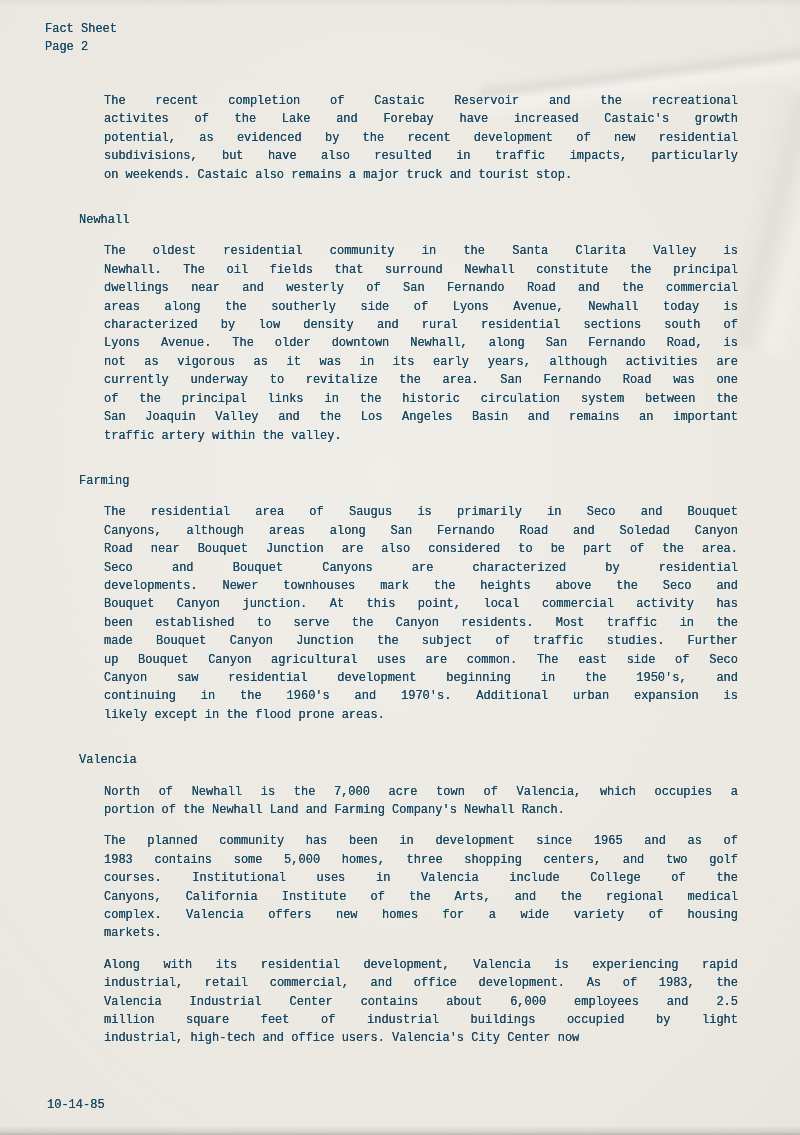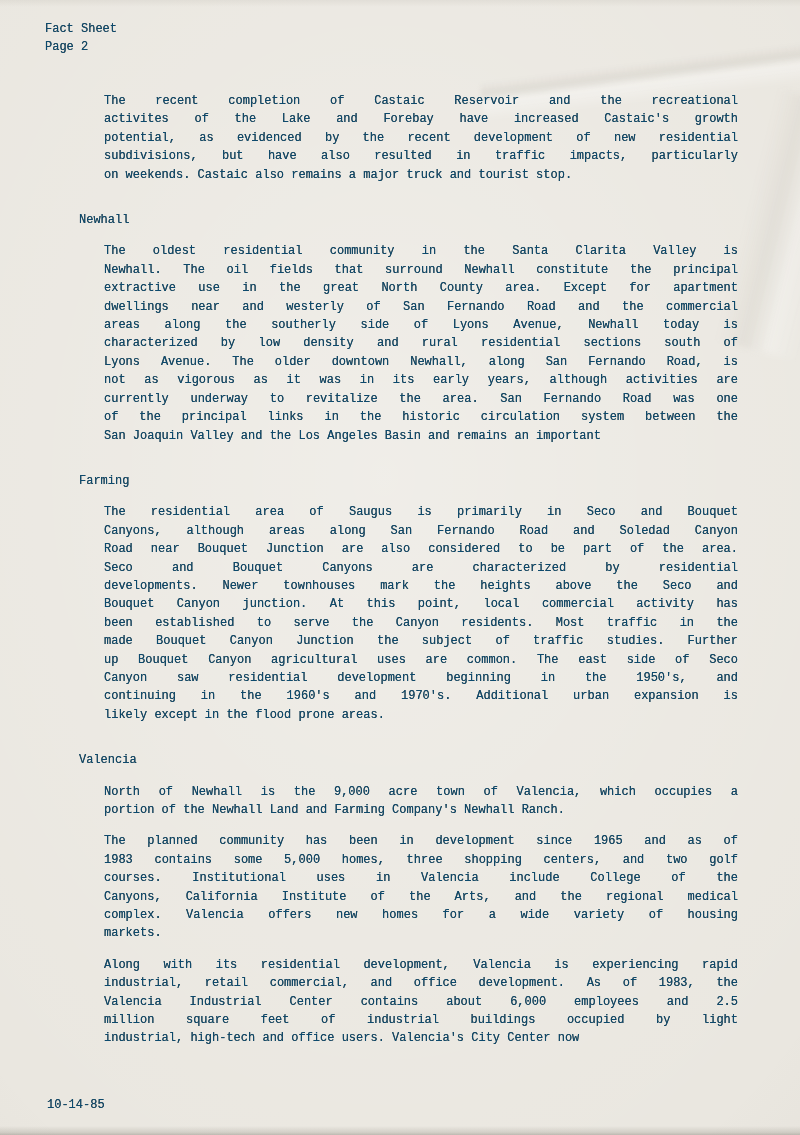--- a/index.html
+++ b/index.html
@@ -95,50 +95,50 @@
         <div class="tline">activites of the Lake and Forebay have increased Castaic's growth</div>
         <div class="tline">potential, as evidenced by the recent development of new residential</div>
         <div class="tline">subdivisions, but have also resulted in traffic impacts, particularly</div>
         <div class="tline">on weekends. Castaic also remains a major truck and tourist stop.</div>
       </div>
 
     <h2 class="section-heading">Newhall</h2>
     <div class="para">
         <div class="tline">The oldest residential community in the Santa Clarita Valley is</div>
         <div class="tline">Newhall. The oil fields that surround Newhall constitute the principal</div>
-        <div class="tline">extractive use in the great North County area. Except for apartment</div>
         <div class="tline">dwellings near and westerly of San Fernando Road and the commercial</div>
         <div class="tline">areas along the southerly side of Lyons Avenue, Newhall today is</div>
         <div class="tline">characterized by low density and rural residential sections south of</div>
         <div class="tline">Lyons Avenue. The older downtown Newhall, along San Fernando Road, is</div>
         <div class="tline">not as vigorous as it was in its early years, although activities are</div>
         <div class="tline">currently underway to revitalize the area. San Fernando Road was one</div>
         <div class="tline">of the principal links in the historic circulation system between the</div>
         <div class="tline">San Joaquin Valley and the Los Angeles Basin and remains an important</div>
+        <div class="tline">traffic artery within the valley.</div>
       </div>
 
     <h2 class="section-heading">Farming</h2>
     <div class="para">
         <div class="tline">The residential area of Saugus is primarily in Seco and Bouquet</div>
         <div class="tline">Canyons, although areas along San Fernando Road and Soledad Canyon</div>
         <div class="tline">Road near Bouquet Junction are also considered to be part of the area.</div>
         <div class="tline">Seco and Bouquet Canyons are characterized by residential</div>
         <div class="tline">developments. Newer townhouses mark the heights above the Seco and</div>
         <div class="tline">Bouquet Canyon junction. At this point, local commercial activity has</div>
         <div class="tline">been established to serve the Canyon residents. Most traffic in the</div>
         <div class="tline">made Bouquet Canyon Junction the subject of traffic studies. Further</div>
         <div class="tline">up Bouquet Canyon agricultural uses are common. The east side of Seco</div>
         <div class="tline">Canyon saw residential development beginning in the 1950's, and</div>
         <div class="tline">continuing in the 1960's and 1970's. Additional urban expansion is</div>
         <div class="tline">likely except in the flood prone areas.</div>
       </div>
 
     <h2 class="section-heading">Valencia</h2>
     <div class="para">
-        <div class="tline">North of Newhall is the 9,000 acre town of Valencia, which occupies a</div>
+        <div class="tline">North of Newhall is the 7,000 acre town of Valencia, which occupies a</div>
         <div class="tline">portion of the Newhall Land and Farming Company's Newhall Ranch.</div>
       </div>
     <div class="para">
         <div class="tline">The planned community has been in development since 1965 and as of</div>
         <div class="tline">1983 contains some 5,000 homes, three shopping centers, and two golf</div>
         <div class="tline">courses. Institutional uses in Valencia include College of the</div>
         <div class="tline">Canyons, California Institute of the Arts, and the regional medical</div>
         <div class="tline">complex. Valencia offers new homes for a wide variety of housing</div>
         <div class="tline">markets.</div>
       </div>

